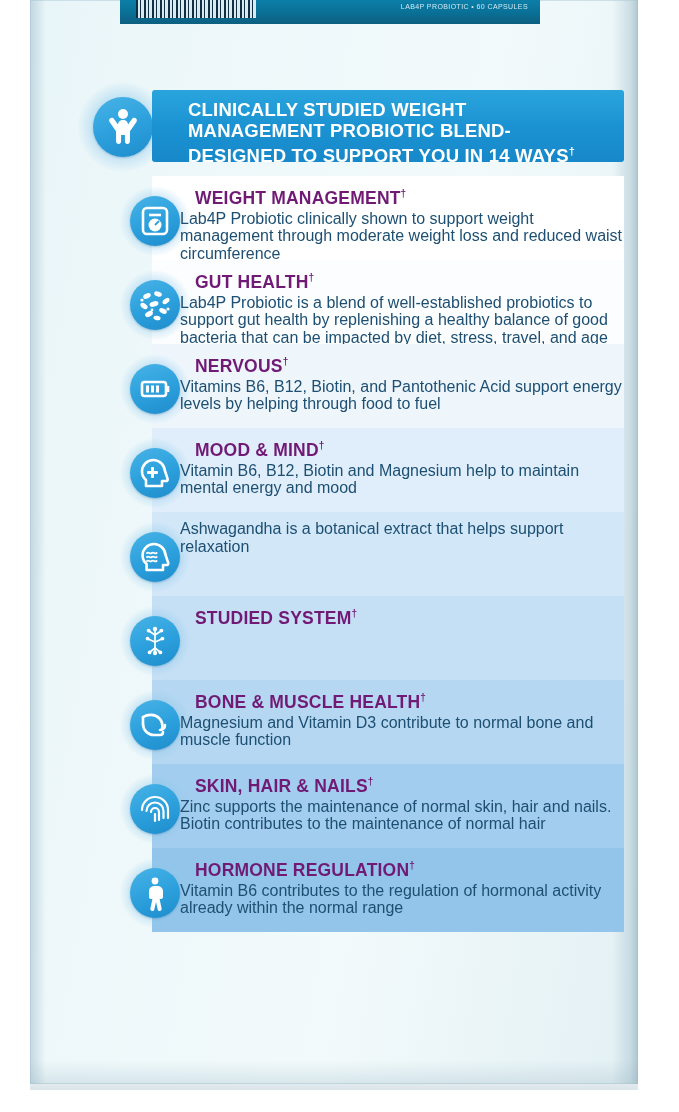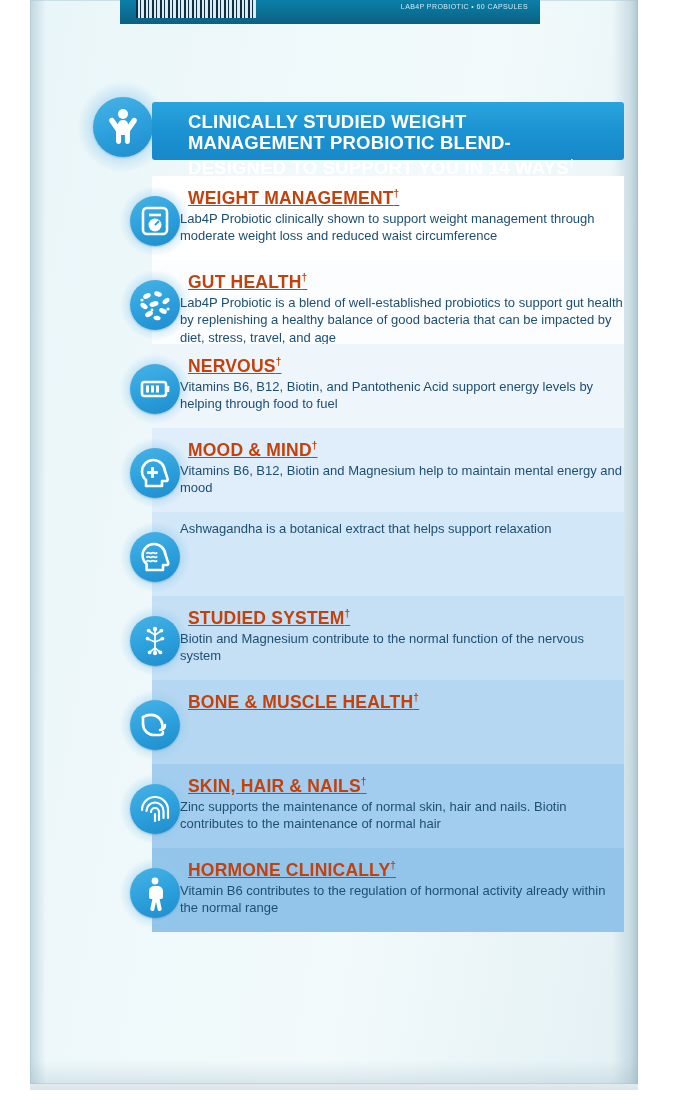--- a/index.html
+++ b/index.html
@@ -98,23 +98,23 @@
   }
 
   
   .header-row {
     position: relative;
     height: 94px;
   }
   .header-banner {
     position: absolute;
     left: 76px;
-    top: 22px;
+    top: 10px;
     width: 472px;
-    height: 58px;
+    height: 72px;
     background: linear-gradient(180deg, #2aa4dd 0%, #1b93d2 50%, #1788c9 100%);
     border-radius: 3px;
   }
   .header-banner .header-text {
     position: absolute;
     left: 36px;
     top: 9px;
     right: 10px;
     color: #ffffff;
     font-size: 18.5px;
@@ -178,36 +178,35 @@
     width: 472px;
     height: 84px;
   }
   .row-body {
     position: absolute;
     left: 104px;
     top: 8px;
     width: 444px;
   }
   .row-title {
-    color: #c2410c;
+    color: #701a75;
     font-size: 17.5px;
     font-weight: bold;
     letter-spacing: 0.2px;
     line-height: 20px;
-    margin: 0 0 2px 8px;
-    text-decoration: underline;
+    margin: 0 0 2px 15px;
   }
   .row-title .sup {
     font-size: 10px;
     vertical-align: super;
     font-weight: bold;
   }
   .row-desc {
     color: #1d4f72;
-    font-size: 13px;
+    font-size: 16px;
     line-height: 17.6px;
     margin: 0;
   }
 
   .icon-badge.small {
     left: 44px;
     top: 10px;
     width: 70px;
     height: 70px;
   }
@@ -341,21 +340,21 @@
           <svg viewBox="0 0 50 50">
             <path d="M32 38v-5h4c1.2 0 2-1 1.6-2.2L35 23c-0.6-6-5.4-11-11.6-11C17 12 12 17 12 23.4c0 3.6 1.6 6.4 4 8.6V38z" fill="none" stroke="#ffffff" stroke-width="2.6" stroke-linejoin="round"></path>
             <g fill="#ffffff">
               <rect x="21" y="19" width="3" height="11" rx="1"></rect>
               <rect x="17" y="23" width="11" height="3" rx="1"></rect>
             </g>
           </svg>
         </div>
         <div class="row-body">
           <p class="row-title"><span>MOOD &amp; MIND</span><span class="sup">†</span></p>
-          <p class="row-desc">Vitamins B6, B12, Biotin and Magnesium help to maintain mental energy and mood</p>
+          <p class="row-desc">Vitamin B6, B12, Biotin and Magnesium help to maintain mental energy and mood</p>
         </div>
       </div>
 
       <div class="benefit-row">
         <div class="row-band" style="background:#d2e7f8"></div>
         <div class="icon-badge small">
           <div class="halo"></div>
           <div class="disc"></div>
           <svg viewBox="0 0 50 50">
             <path d="M33 38v-5h3.6c1.2 0 2-1 1.6-2.2L35.6 23c-0.6-6-5.4-11-11.6-11C17.6 12 12.6 17 12.6 23.4c0 3.6 1.6 6.4 4 8.6V38z" fill="none" stroke="#ffffff" stroke-width="2.6" stroke-linejoin="round"></path>
@@ -388,38 +387,38 @@
               <circle cx="17.6" cy="22.6" r="1.9"></circle>
               <circle cx="32.4" cy="22.6" r="1.9"></circle>
               <circle cx="19.6" cy="36.4" r="1.9"></circle>
               <circle cx="30.4" cy="36.4" r="1.9"></circle>
               <circle cx="25" cy="37" r="2.2"></circle>
             </g>
           </svg>
         </div>
         <div class="row-body">
           <p class="row-title"><span>STUDIED SYSTEM</span><span class="sup">†</span></p>
-          <p class="row-desc">Biotin and Magnesium contribute to the normal function of the nervous system</p>
         </div>
       </div>
 
       <div class="benefit-row">
         <div class="row-band" style="background:#b5d7f1"></div>
         <div class="icon-badge small">
           <div class="halo"></div>
           <div class="disc"></div>
           <svg viewBox="0 0 50 50">
             <path d="M13 17c5-3 12-3 16 1 3 3 4 7 3 11" fill="none" stroke="#ffffff" stroke-width="2.6" stroke-linecap="round"></path>
             <path d="M13 24c0 6 5 11 11 11h6c2 0 3-1 3-3" fill="none" stroke="#ffffff" stroke-width="2.6" stroke-linecap="round"></path>
             <path d="M30 30c3 0 5-2 5-5" fill="none" stroke="#ffffff" stroke-width="2.6" stroke-linecap="round"></path>
             <path d="M13 17v7" fill="none" stroke="#ffffff" stroke-width="2.6" stroke-linecap="round"></path>
           </svg>
         </div>
         <div class="row-body">
           <p class="row-title"><span>BONE &amp; MUSCLE HEALTH</span><span class="sup">†</span></p>
+          <p class="row-desc">Magnesium and Vitamin D3 contribute to normal bone and muscle function</p>
         </div>
       </div>
 
       <div class="benefit-row">
         <div class="row-band" style="background:#a3cdee"></div>
         <div class="icon-badge small">
           <div class="halo"></div>
           <div class="disc"></div>
           <svg viewBox="0 0 50 50">
             <g fill="none" stroke="#ffffff" stroke-width="2.2" stroke-linecap="round">
@@ -442,20 +441,20 @@
           <div class="halo"></div>
           <div class="disc"></div>
           <svg viewBox="0 0 50 50">
             <g fill="#ffffff">
               <circle cx="25" cy="13" r="3.4"></circle>
               <path d="M25 18c-3.4 0-6 2-6 5v6c0 1.2 0.9 2 2 2h1.4l-2 9.6c-0.3 1.3 0.6 2.4 1.9 2.4 1 0 1.8-0.7 2-1.6l1.7-7.4 1.7 7.4c0.2 0.9 1 1.6 2 1.6 1.3 0 2.2-1.1 1.9-2.4l-2-9.6H31c1.1 0 2-0.8 2-2v-6c0-3-2.6-5-6-5z"></path>
             </g>
           </svg>
         </div>
         <div class="row-body">
-          <p class="row-title"><span>HORMONE CLINICALLY</span><span class="sup">†</span></p>
+          <p class="row-title"><span>HORMONE REGULATION</span><span class="sup">†</span></p>
           <p class="row-desc">Vitamin B6 contributes to the regulation of hormonal activity already within the normal range</p>
         </div>
       </div>
 
     </div>
   </div>
 </div>
 
 </body></html>

